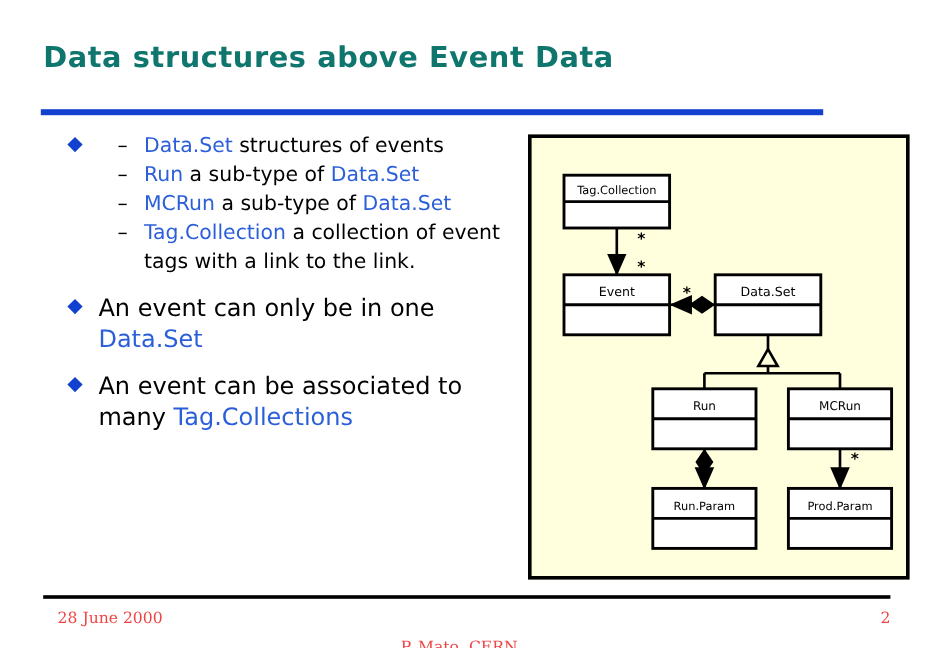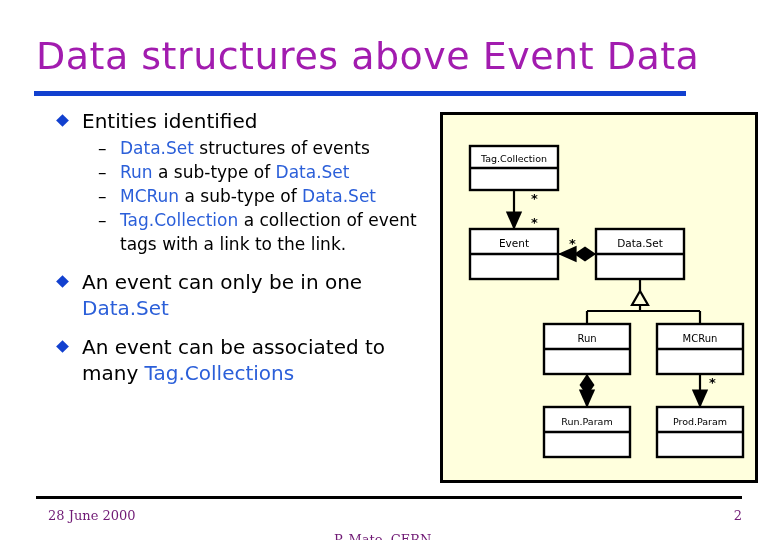--- a/index.html
+++ b/index.html
@@ -15,24 +15,24 @@
     position: relative;
   }
 
   
   #slide-title {
     position: absolute;
     left: 36px;
     top: 34px;
     width: 700px;
     font-family: "DejaVu Sans", sans-serif;
-    font-size: 38px;
-    font-weight: normal;
+    font-size: 24px;
+    font-weight: bold;
     letter-spacing: 0.5px;
-    color: #a21caf;
+    color: #0f766e;
     white-space: nowrap;
   }
   #title-rule {
     position: absolute;
     left: 34px;
     top: 91px;
     width: 652px;
     height: 5px;
     background: #1240cf;
   }
@@ -105,38 +105,37 @@
     top: 496px;
     width: 706px;
     height: 3px;
     background: #000000;
   }
   .footer-txt {
     position: absolute;
     top: 508px;
     font-family: "DejaVu Serif", serif;
     font-size: 13px;
-    color: #701a75;
+    color: #ef4444;
     text-align: right;
   }
   #footer-date { left: 48px; }
   #footer-author { left: 334px; margin-top: 24px; }
   #footer-page { right: 38px; }
 </style>
 </head>
 <body>
 
 <div id="slide-title">Data structures above Event Data</div>
 <div id="title-rule"></div>
 
 <div id="bullet-area">
 
   <div class="lvl1">
     <span class="dia"></span>
-    <span>Entities identified</span>
   </div>
 
   <div class="lvl2-list">
 
     <div class="lvl2">
       <span class="dash">–</span>
       <span class="kw">Data.Set</span><span> structures of events</span>
     </div>
 
     <div class="lvl2">

